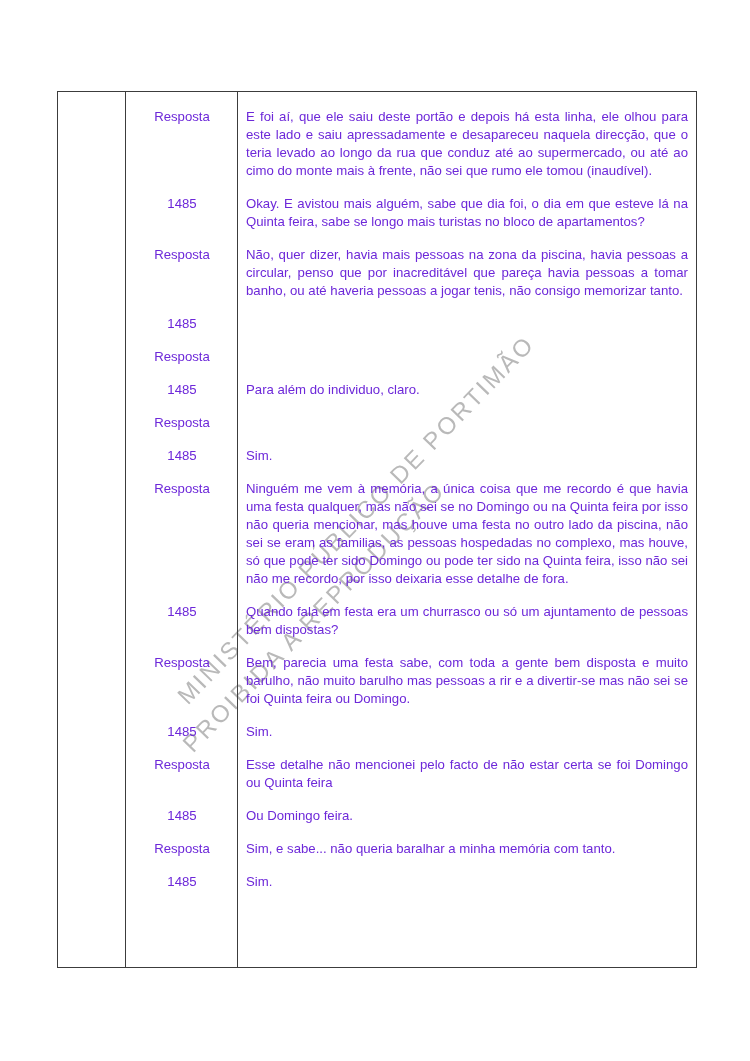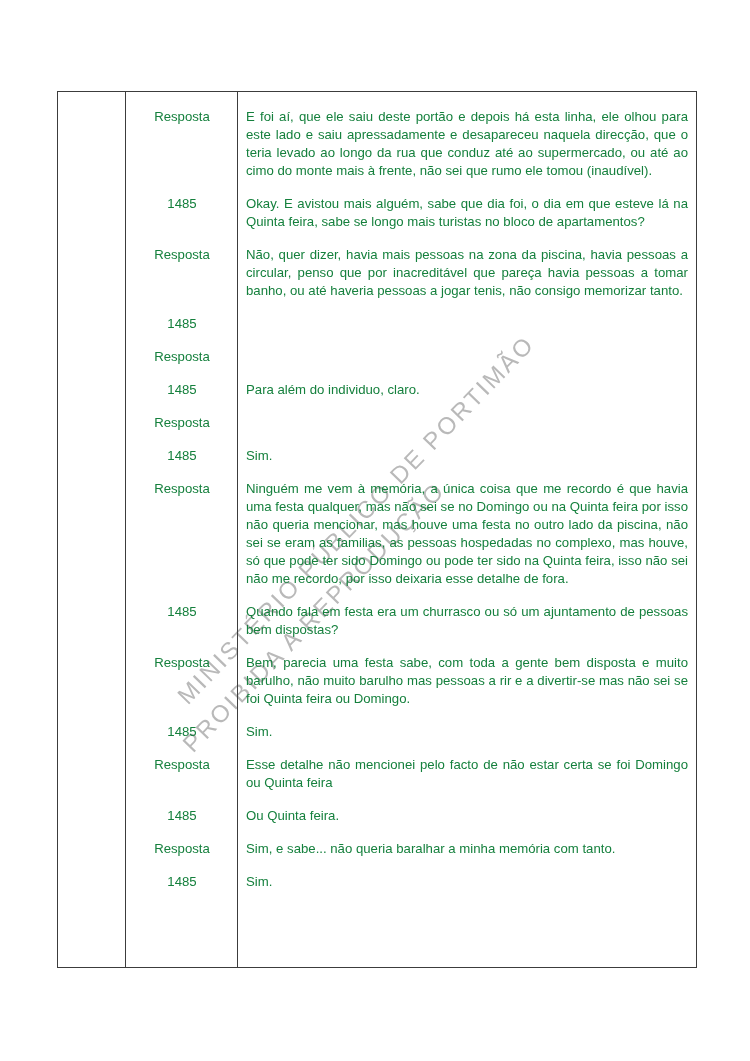--- a/index.html
+++ b/index.html
@@ -53,21 +53,21 @@
   .vline-2 { left: 179px; }
 
   .entry {
     display: grid;
     grid-template-columns: 68px 112px 458px;
     margin-bottom: 15px;
   }
   .cell {
     font-size: 13.2px;
     line-height: 18px;
-    color: #15803d;
+    color: #6d28d9;
   }
   .cell-speaker {
     text-align: center;
     padding: 0 4px;
   }
   .cell-text {
     text-align: justify;
     padding-left: 8px;
     padding-right: 8px;
   }
@@ -155,21 +155,21 @@
 
     <div class="entry">
       <div class="cell cell-margin"></div>
       <div class="cell cell-speaker">Resposta</div>
       <div class="cell cell-text">Esse detalhe não mencionei pelo facto de não estar certa se foi Domingo ou Quinta feira</div>
     </div>
 
     <div class="entry">
       <div class="cell cell-margin"></div>
       <div class="cell cell-speaker">1485</div>
-      <div class="cell cell-text">Ou Quinta feira.</div>
+      <div class="cell cell-text">Ou Domingo feira.</div>
     </div>
 
     <div class="entry">
       <div class="cell cell-margin"></div>
       <div class="cell cell-speaker">Resposta</div>
       <div class="cell cell-text">Sim, e sabe... não queria baralhar a minha memória com tanto.</div>
     </div>
 
     <div class="entry">
       <div class="cell cell-margin"></div>

